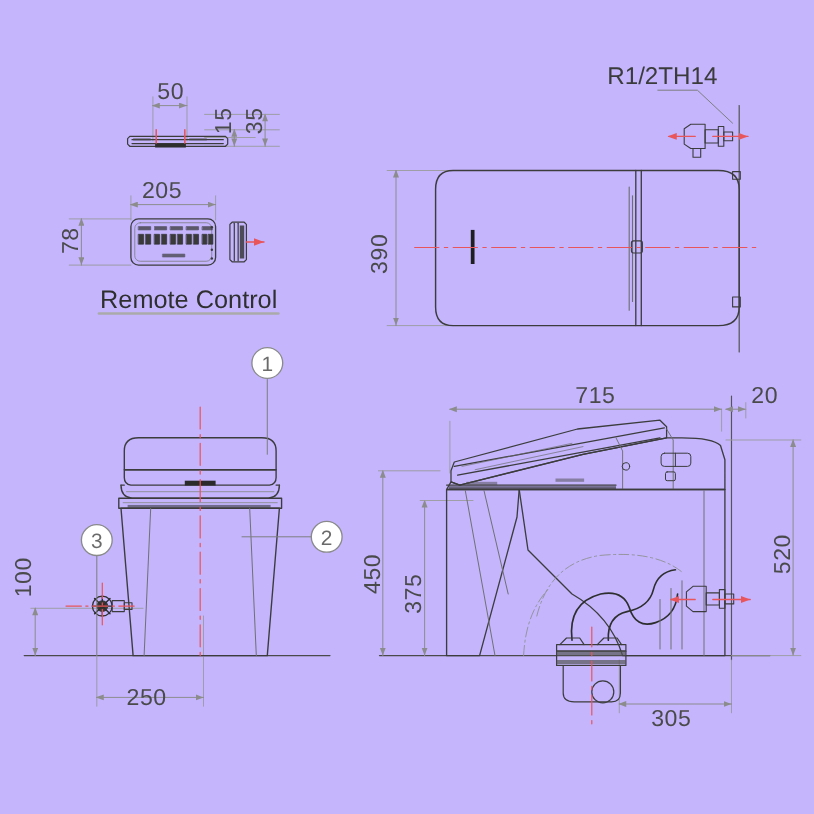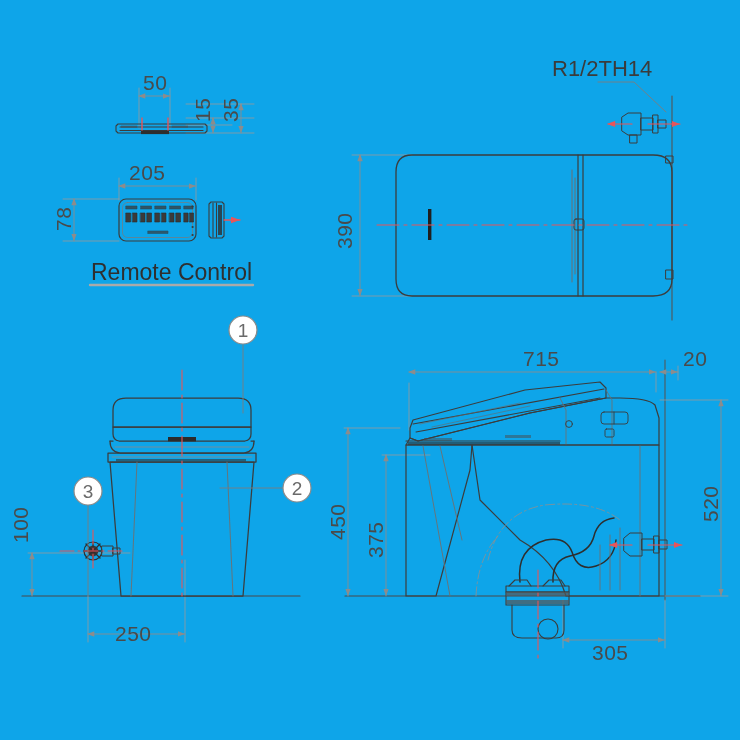--- a/index.html
+++ b/index.html
@@ -1,17 +1,17 @@
 <!DOCTYPE html>
 <html><head>
 <meta charset="utf-8">
 <style>
   html,body{margin:0;padding:0;background:#ffffff;}
   body{width:740px;height:740px;font-family:"Liberation Sans",sans-serif;}
-  #sheet{position:relative;width:740px;height:740px;background:#0ea5e9;overflow:hidden;}
+  #sheet{position:relative;width:740px;height:740px;background:#c4b5fd;overflow:hidden;}
   svg.drawing{position:absolute;left:0;top:0;width:740px;height:740px;}
   .dimtxt{font-family:"Liberation Sans",sans-serif;font-size:21px;fill:#4a4a4a;letter-spacing:0.5px;}
   .labeltxt{font-family:"Liberation Sans",sans-serif;font-size:22px;fill:#3b3b3b;}
   .titletxt{font-family:"Liberation Sans",sans-serif;font-size:23px;fill:#2f2f2f;}
   .balloontxt{font-family:"Liberation Sans",sans-serif;font-size:19px;fill:#6a6a6a;}
 </style>
 </head>
 <body>
 
 <div id="sheet">

